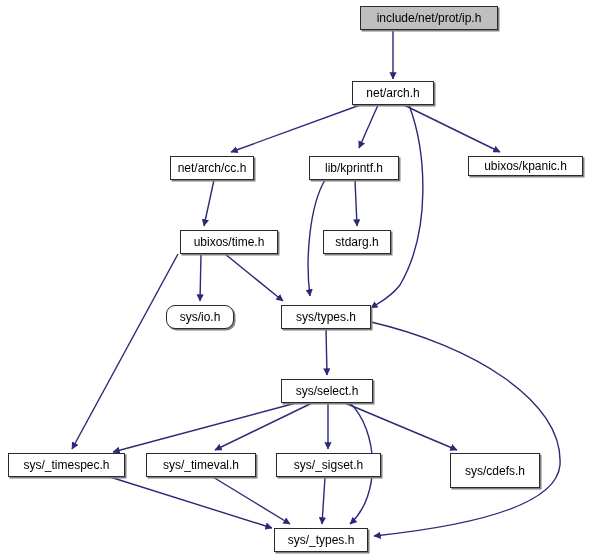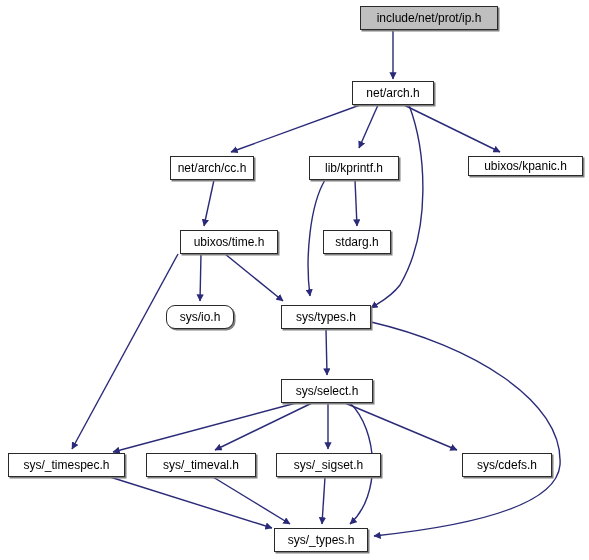--- a/index.html
+++ b/index.html
@@ -113,20 +113,20 @@
       </div>
       <div class="node" style="left: 8px; top: 453px; width: 117px; height: 24px;">
         <span class="node-label">sys/_timespec.h</span>
       </div>
       <div class="node" style="left: 146px; top: 453px; width: 110px; height: 24px;">
         <span class="node-label">sys/_timeval.h</span>
       </div>
       <div class="node" style="left: 276px; top: 453px; width: 105px; height: 24px;">
         <span class="node-label">sys/_sigset.h</span>
       </div>
-      <div class="node" style="left: 462px; top: 453px; width: 90px; height: 24px;">
+      <div class="node" style="left: 450px; top: 453px; width: 90px; height: 35px;">
         <span class="node-label">sys/cdefs.h</span>
       </div>
       <div class="node" style="left: 274px; top: 528px; width: 94px; height: 24px;">
         <span class="node-label">sys/_types.h</span>
       </div>
     </div>
 </div>
 
 </body></html>

